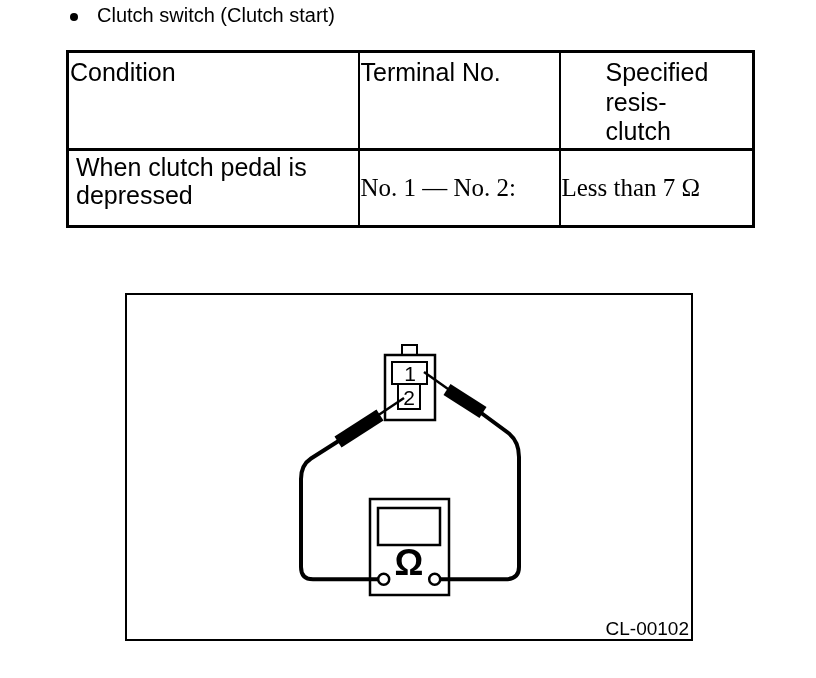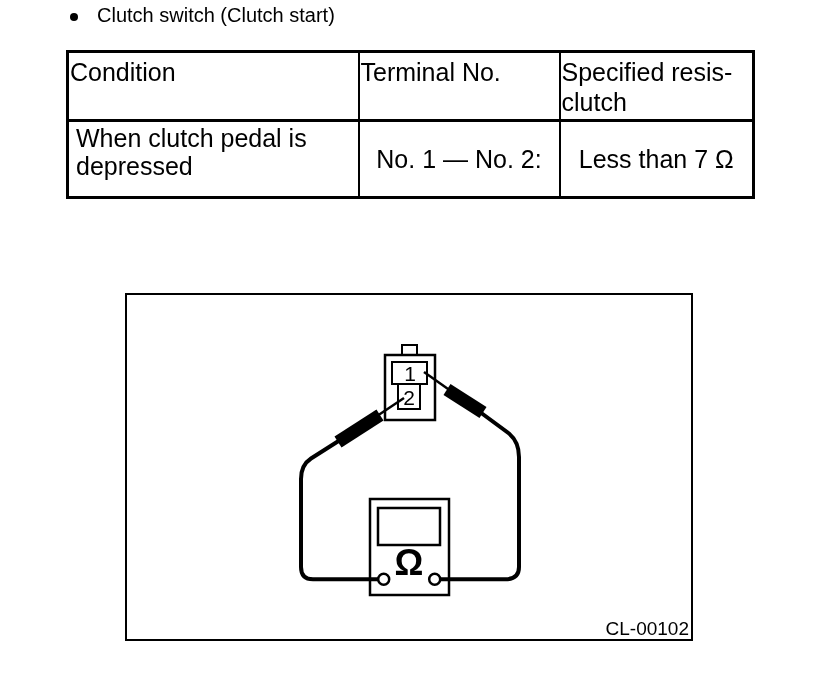--- a/index.html
+++ b/index.html
@@ -68,24 +68,24 @@
     height: 64px;
   }
   .spec-table td.cond-cell {
     text-align: left;
     vertical-align: middle;
     padding: 2px 6px 16px 7px;
     line-height: 1.12;
   }
   .spec-table td.term-cell,
   .spec-table td.res-cell {
-    text-align: center;
     vertical-align: middle;
+    font-family: Liberation Serif, serif;
   }
-  .hdr-line { display: block; }
+  .hdr-line { display: block; padding-left: 44px; }
   .cond-line { display: block; }
 
   
   .figure-frame {
     position: absolute;
     left: 125px;
     top: 293px;
     width: 568px;
     height: 348px;
     border: 2px solid #000;

